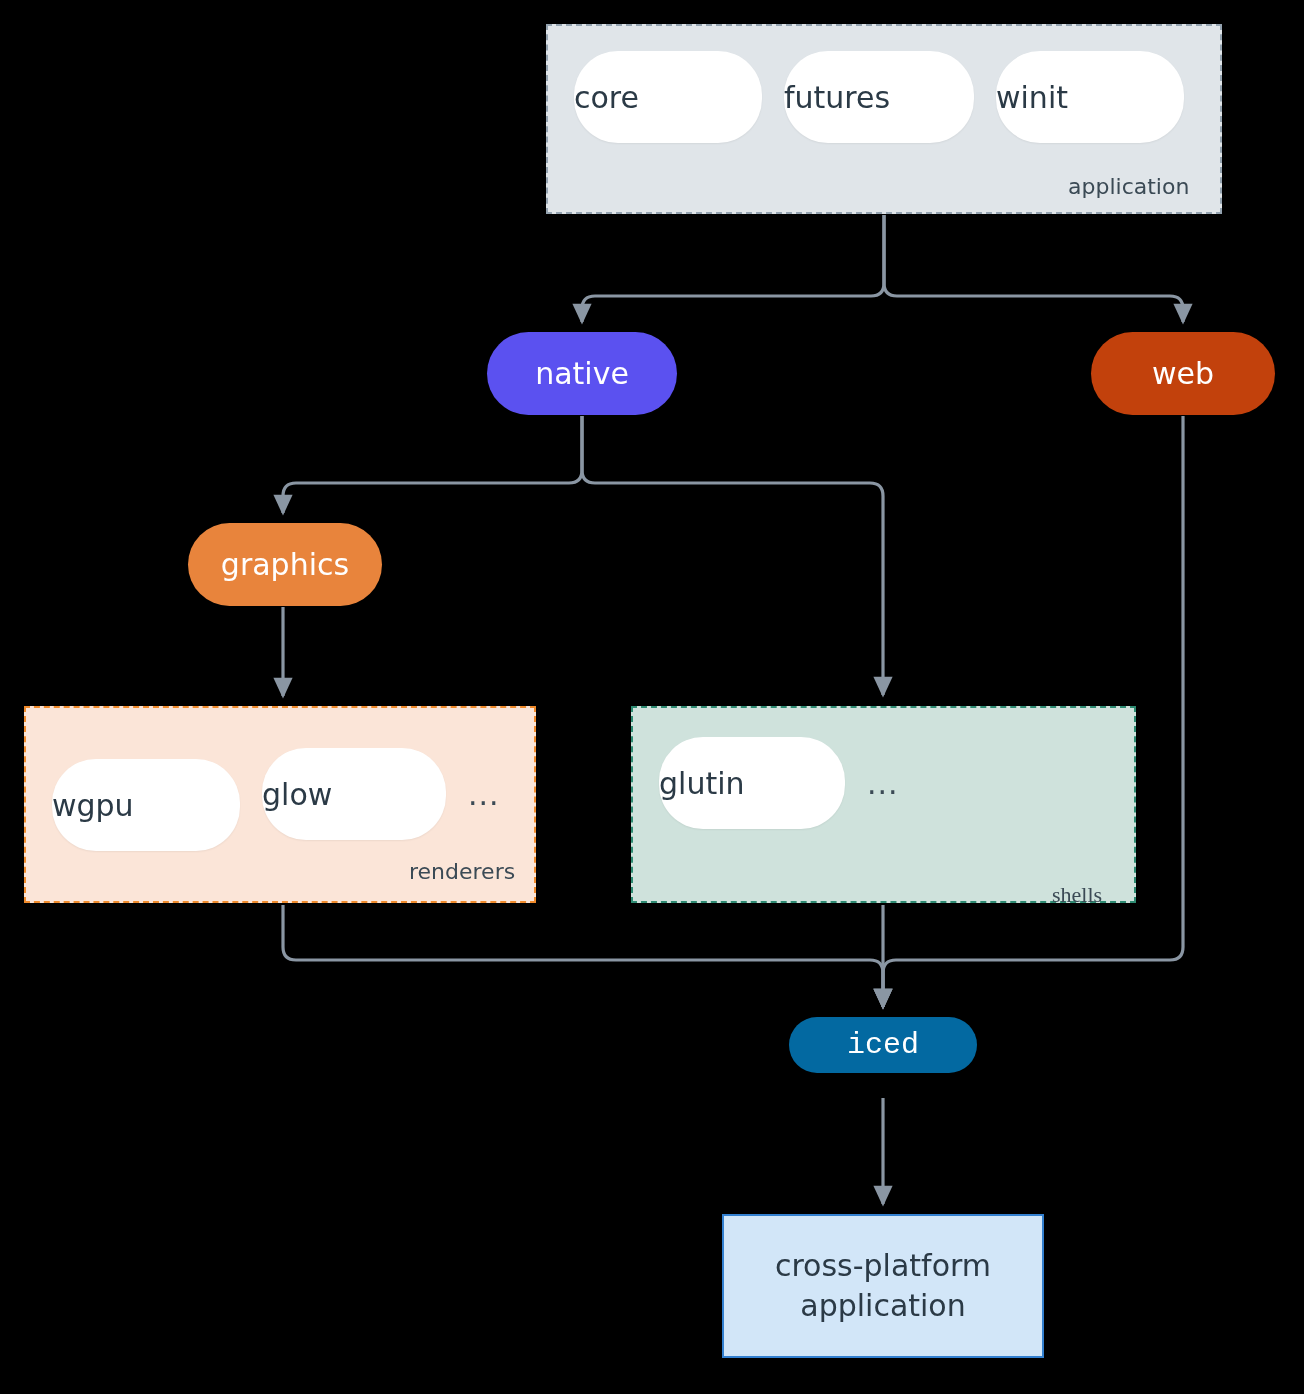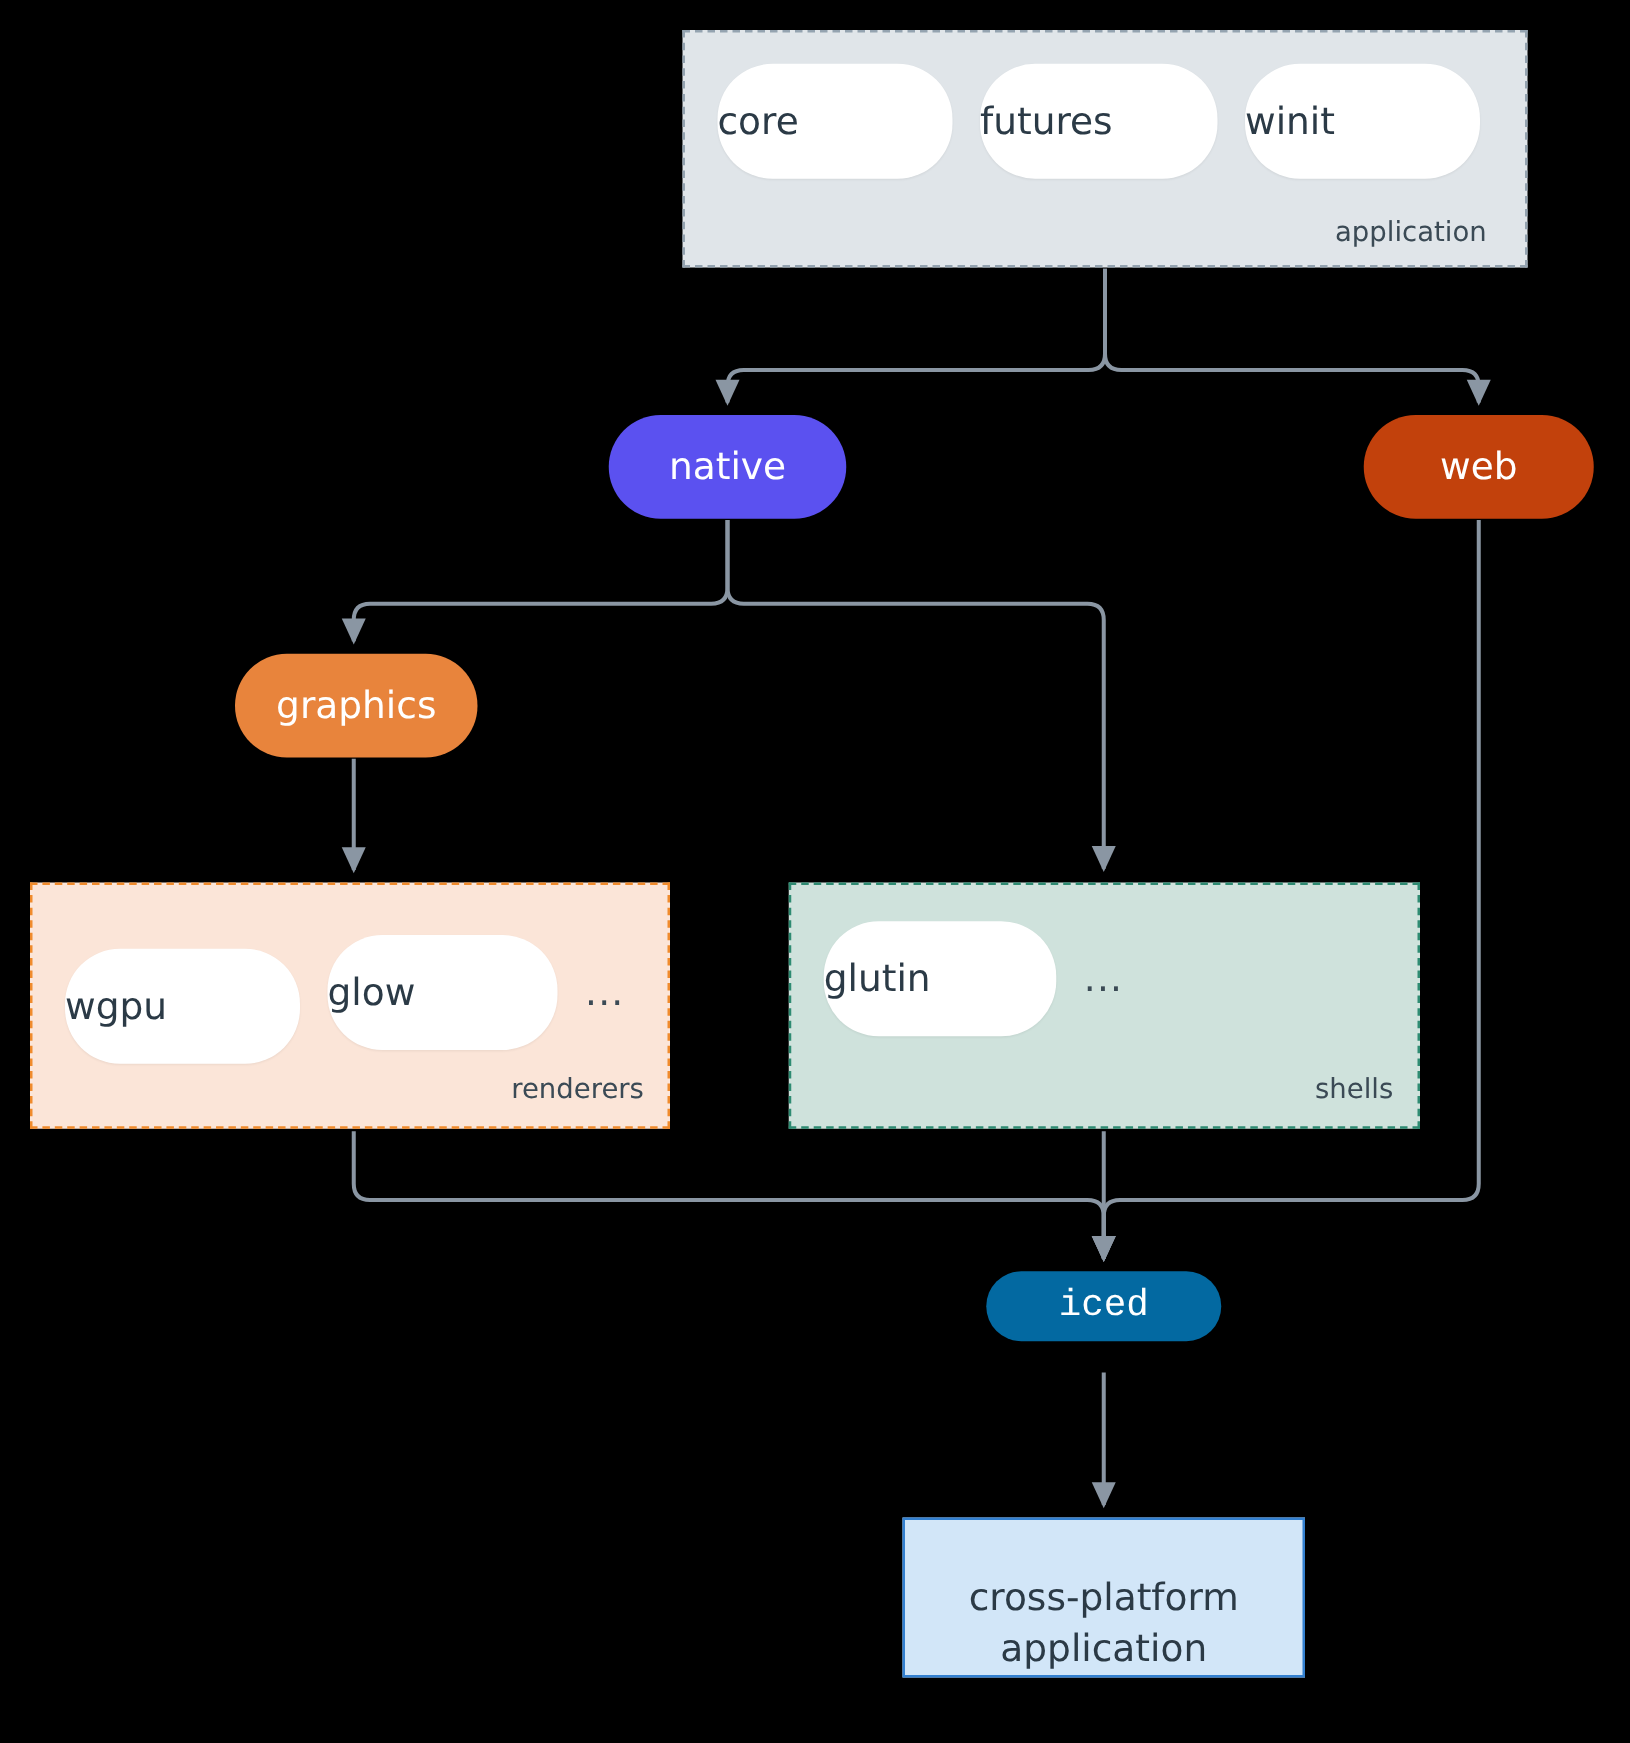--- a/index.html
+++ b/index.html
@@ -84,31 +84,31 @@
   #foundations-label { left:1068px; top:174px; }
 
   #cluster-renderers { left:24px; top:706px; width:512px; height:197px;
     background:#fbe5d8; border-color:#f08b2c; }
   #renderers-pills { left:52px; top:737px; }
   #renderers-label { left:409px; top:859px; }
 
   #cluster-shells { left:631px; top:706px; width:505px; height:197px;
     background:#cfe2dc; border-color:#2e8b72; }
   #shells-pills { left:659px; top:737px; }
-  #shells-label { left:1052px; top:859px; }
+  #shells-label { left:1052px; top:882px;font-family:Liberation Serif, serif; }
 
   #node-native { left:487px; top:332px; width:190px; height:83px;
     background:#5b51f0; }
   #node-web { left:1091px; top:332px; width:184px; height:83px;
     background:#c2410c; }
   #node-graphics { left:188px; top:523px; width:194px; height:83px;
     background:#e8843c; }
   #node-iced { left:789px; top:1017px; width:188px; height:56px;
     background:#0369a1;font-family:Liberation Mono, monospace; }
-  #node-app { left:722px; top:1214px; width:322px; height:128px;justify-content:flex-end; }
+  #node-app { left:722px; top:1214px; width:322px; height:144px; }
 </style>
 </head>
 <body>
 
 <div id="canvas">
 
   <svg class="edges" viewBox="0 0 1304 1394">
     <defs>
       <marker id="arrow" markerWidth="10" markerHeight="10" refX="6.2" refY="3.4" orient="auto" markerUnits="strokeWidth">
         <path d="M0.5,0.4 L7,3.4 L0.5,6.4 z" fill="#8a96a3"></path>

